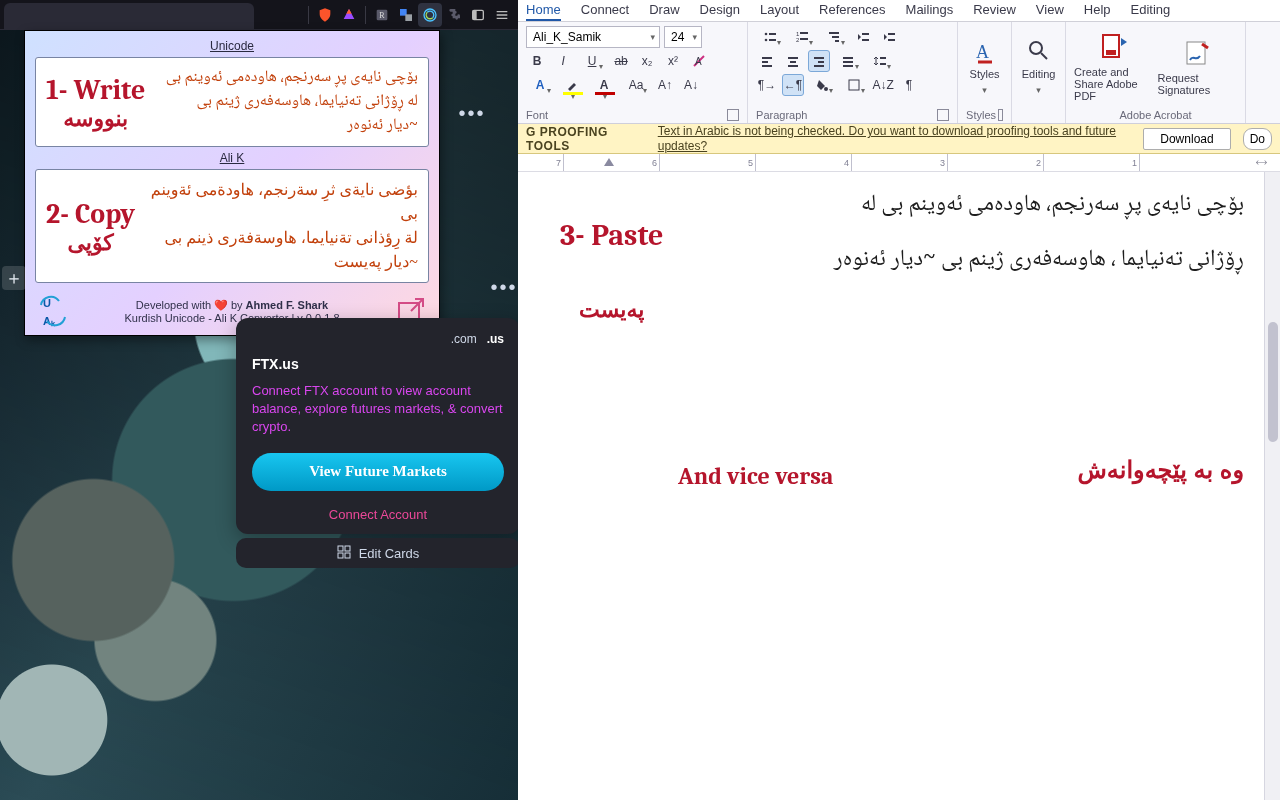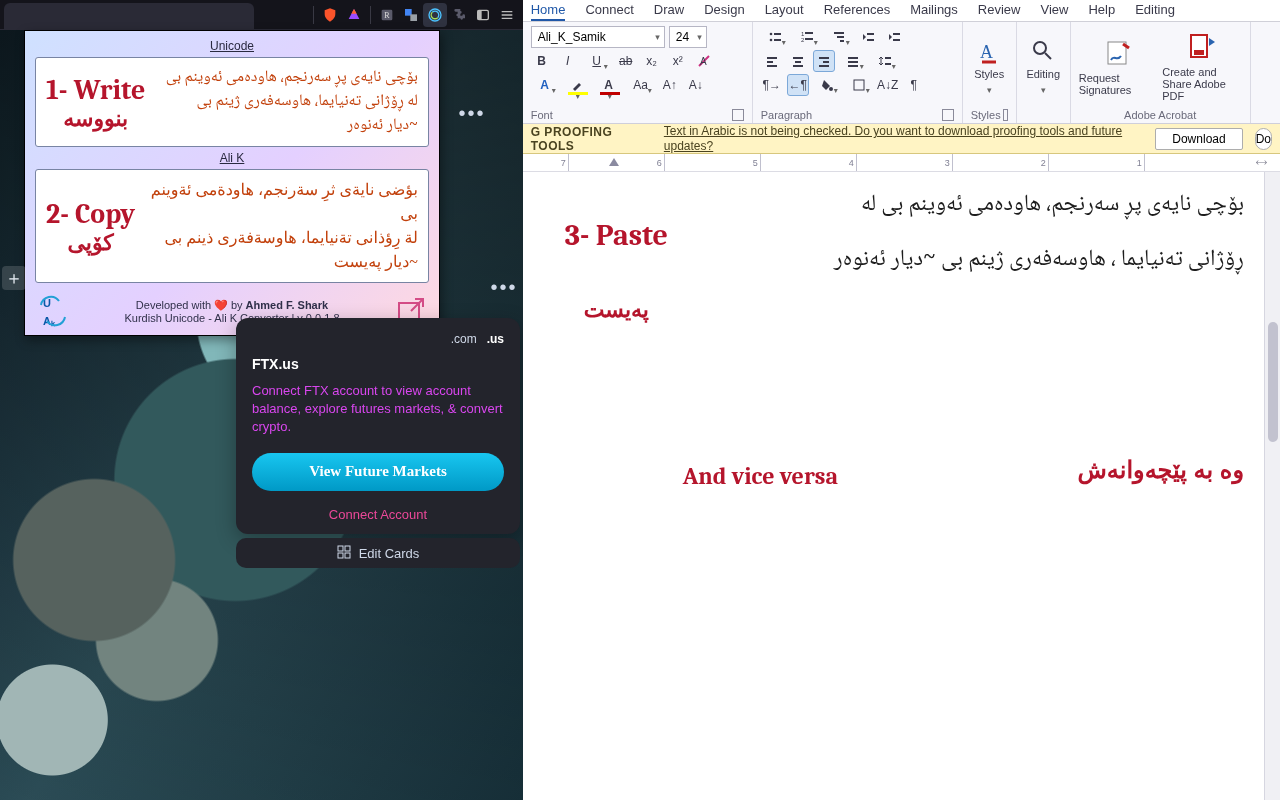--- a/index.html
+++ b/index.html
@@ -125,21 +125,21 @@
       justify-content:center; gap:4px; font-size:11px; color:#3a3a4a;}
   .acrobat-btn svg { width:30px; height:30px; }
 
   .proof-bar { height:30px; background:#fff4c4; border-bottom:1px solid #d7c77d;
       display:flex; align-items:center; padding:0 8px; gap:12px; font-size:12px; color:#4a4320;}
   .proof-bar .title { font-weight:700; letter-spacing:.5px; }
   .proof-bar .msg { flex:1 1 auto; line-height:1.2;text-decoration:underline; }
   .proof-bar .dl { background:#fff; border:1px solid #adadad; height:22px;
       padding:0 16px; font-size:12px; border-radius:2px;}
   .proof-bar .do { background:#fff; border:1px solid #adadad; height:22px;
-      padding:0 0; font-size:12px; border-radius:9px;}
+      padding:0 6px; font-size:12px; border-radius:9px;}
 
   .ruler { height:18px; background:#fff; border-bottom:1px solid #dcdce4;
       position:relative; font-size:9px; color:#808094; overflow:hidden; }
   .ruler .tick { position:absolute; top:0; height:18px; border-right:1px solid #c0c0ce;
       padding-right:2px; display:flex; align-items:center;}
   .ruler .tilt { position:absolute; right:14px; top:2px; font-size:11px; color:#7a7a8a;
       transform:rotate(45deg); }
   .ruler .margin-marker { position:absolute; top:4px; width:0; height:0;
       border-left:5px solid transparent; border-right:5px solid transparent;
       border-bottom:8px solid #8a8aa0; }
@@ -505,33 +505,33 @@
           <span style="font-size:9px;color:#666">▾</span>
         </div>
       </div>
       <div class="rb-label" style="visibility:hidden">.</div>
     </div>
 
     <div class="rb-group acrobat">
       <div class="rb-body" style="flex-direction:row;justify-content:center;gap:4px">
         <div class="acrobat-btn">
           <svg viewBox="0 0 30 30">
+              <rect x="4" y="3" width="16" height="22" fill="#fff" stroke="#c02020" stroke-width="2"></rect>
+              <rect x="7" y="18" width="10" height="5" fill="#c02020"></rect>
+              <path d="M22 6l6 4-6 4z" fill="#2a64b0"></path>
+            </svg>
+          <span class="cap">Create and Share Adobe PDF</span>
+        </div>
+        <div class="acrobat-btn">
+          <svg viewBox="0 0 30 30">
               <rect x="5" y="4" width="18" height="22" fill="#fff" stroke="#888"></rect>
               <path d="M8 22c3-6 6 2 10-4" stroke="#2a64b0" fill="none" stroke-width="2"></path>
               <path d="M20 6l6 4" stroke="#c02020" stroke-width="3"></path>
             </svg>
           <span class="cap">Request Signatures</span>
-        </div>
-        <div class="acrobat-btn">
-          <svg viewBox="0 0 30 30">
-              <rect x="4" y="3" width="16" height="22" fill="#fff" stroke="#c02020" stroke-width="2"></rect>
-              <rect x="7" y="18" width="10" height="5" fill="#c02020"></rect>
-              <path d="M22 6l6 4-6 4z" fill="#2a64b0"></path>
-            </svg>
-          <span class="cap">Create and Share Adobe PDF</span>
         </div>
       </div>
       <div class="rb-label">
           <span>Adobe Acrobat</span>
         </div>
     </div>
   </div>
 
   <div class="proof-bar">
     <span class="title">G PROOFING TOOLS</span>

